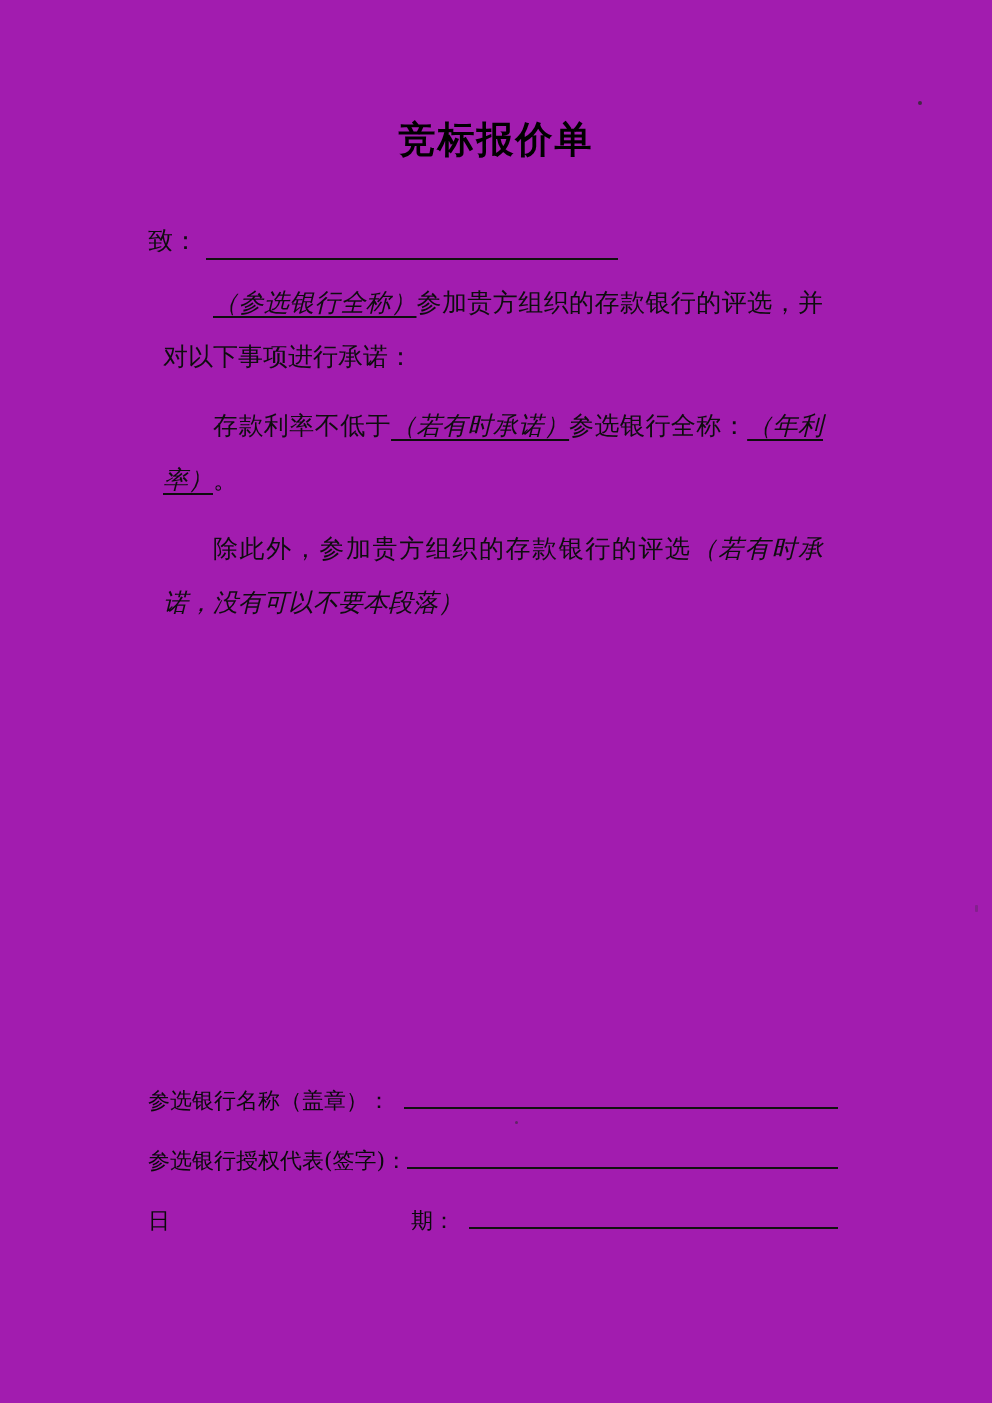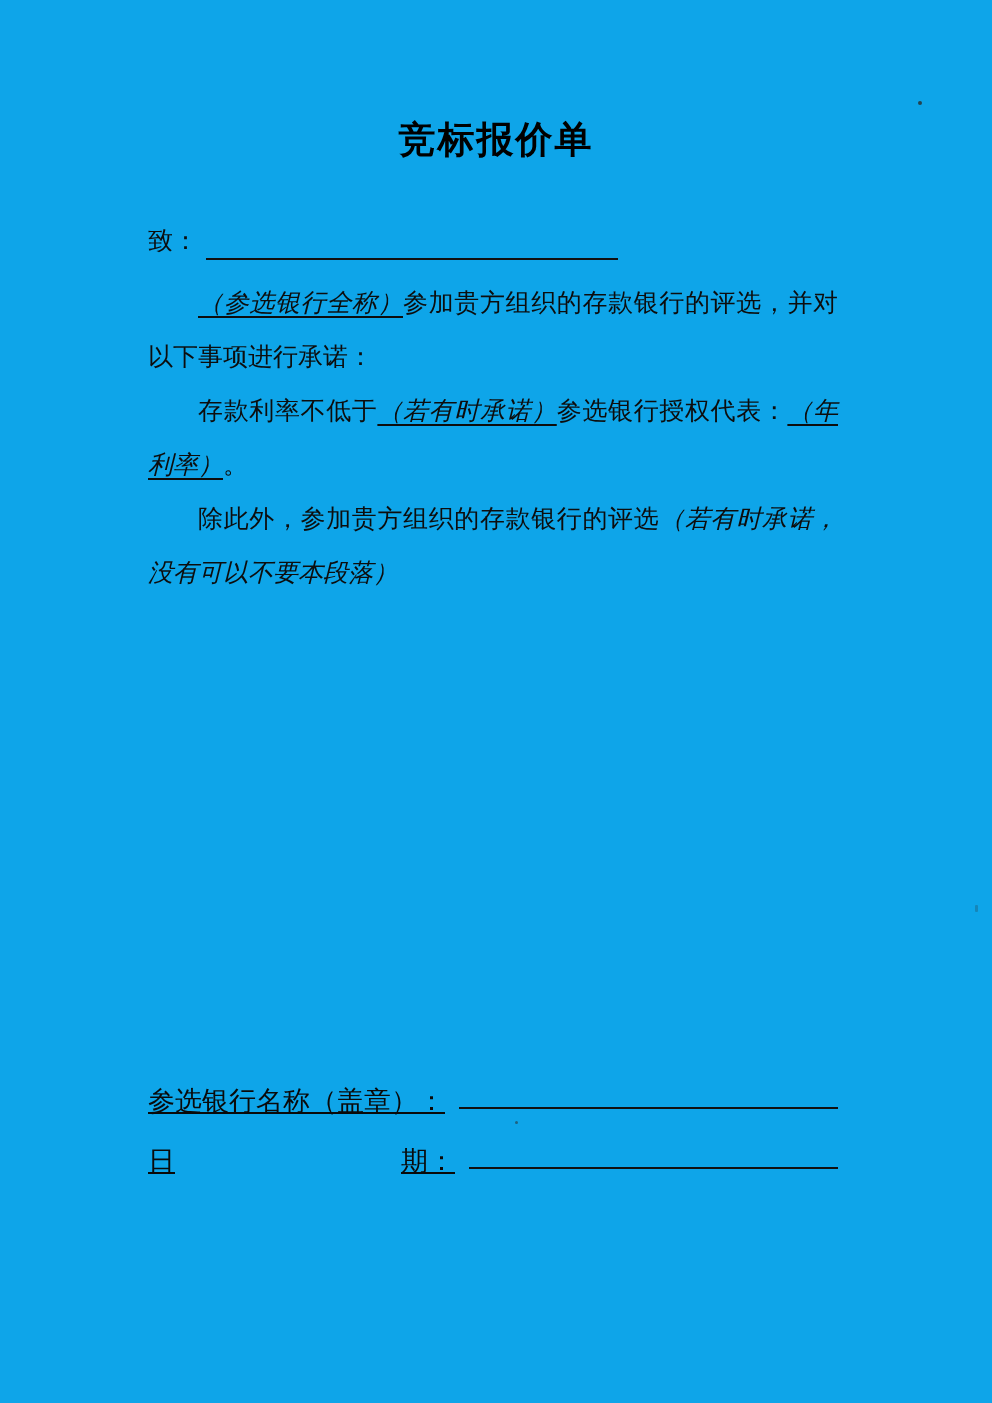--- a/index.html
+++ b/index.html
@@ -15,21 +15,21 @@
     overflow: hidden;
     font-family: "DejaVu Serif", "Liberation Serif", serif;
     color: #0a0a0a;
     -webkit-font-smoothing: antialiased;
   }
 
   
   .page {
     position: absolute;
     inset: 0;
-    background: #0ea5e9;
+    background: #a21caf;
   }
 
   
   .doc-title {
     position: absolute;
     top: 118px;
     left: 0;
     width: 992px;
     text-align: center;
     font-size: 37px;
@@ -67,21 +67,21 @@
     height: 0;
   }
   .rule-salutation {
     width: 412px;
     margin-left: 8px;
     margin-bottom: 8px;
   }
 
   
   .para {
-    margin: 0;
+    margin: 15px;
     font-size: 25px;
     line-height: 54px;
     text-align: justify;
     text-justify: inter-ideograph;
     text-indent: 50px;
   }
   .para.p-first { margin-top: 8px; }
   .para.p-second { margin-top: 0px; }
   .para.p-third { margin-top: 0px; }
 
@@ -103,23 +103,22 @@
     width: 690px;
     font-size: 25px;
   }
   .sign-row {
     display: flex;
     align-items: flex-end;
     height: 60px;
     white-space: nowrap;
   }
   .sign-label {
-    font-size: 27px;
+    font-size: 22px;
     line-height: 34px;
-    text-decoration: underline;
   }
   .sign-label.spread {
     display: inline-flex;
     justify-content: space-between;
     width: 307px;
   }
   .rule-sign {
     flex: 1 1 auto;
     margin-bottom: 9px;
   }
@@ -153,35 +152,39 @@
     <div class="salutation-row">
       <span class="salutation-label">致：</span>
       <span class="rule rule-salutation"></span>
     </div>
 
     <p class="para p-first">
       <span class="fill-ital uline">（参选银行全称）</span><span>参加贵方组织的存款银行的评选，并对以下事项进行承诺：</span>
     </p>
 
     <p class="para p-second">
-      <span>存款利率不低于</span><span class="fill-ital uline">（若有时承诺）</span><span>参选银行授权代表：</span><span class="fill-ital uline">（年利率）</span><span>。</span>
+      <span>存款利率不低于</span><span class="fill-ital uline">（若有时承诺）</span><span>参选银行全称：</span><span class="fill-ital uline">（年利率）</span><span>。</span>
     </p>
 
     <p class="para p-third">
       <span>除此外，参加贵方组织的存款银行的评选</span><span class="fill-ital">（若有时承诺，没有可以不要本段落）</span>
     </p>
   </div>
 
   <div class="sign-block">
 
     <div class="sign-row">
       <span class="sign-label">参选银行名称（盖章）：</span>
       <span class="rule rule-sign rule-gap"></span>
     </div>
 
+    <div class="sign-row">
+      <span class="sign-label">参选银行授权代表(签字)：</span>
+      <span class="rule rule-sign rule-nogap"></span>
+    </div>
 
     <div class="sign-row">
       <span class="sign-label spread">
         <span>日</span>
         <span>期：</span>
       </span>
       <span class="rule rule-sign rule-gap"></span>
     </div>
 
   </div>

